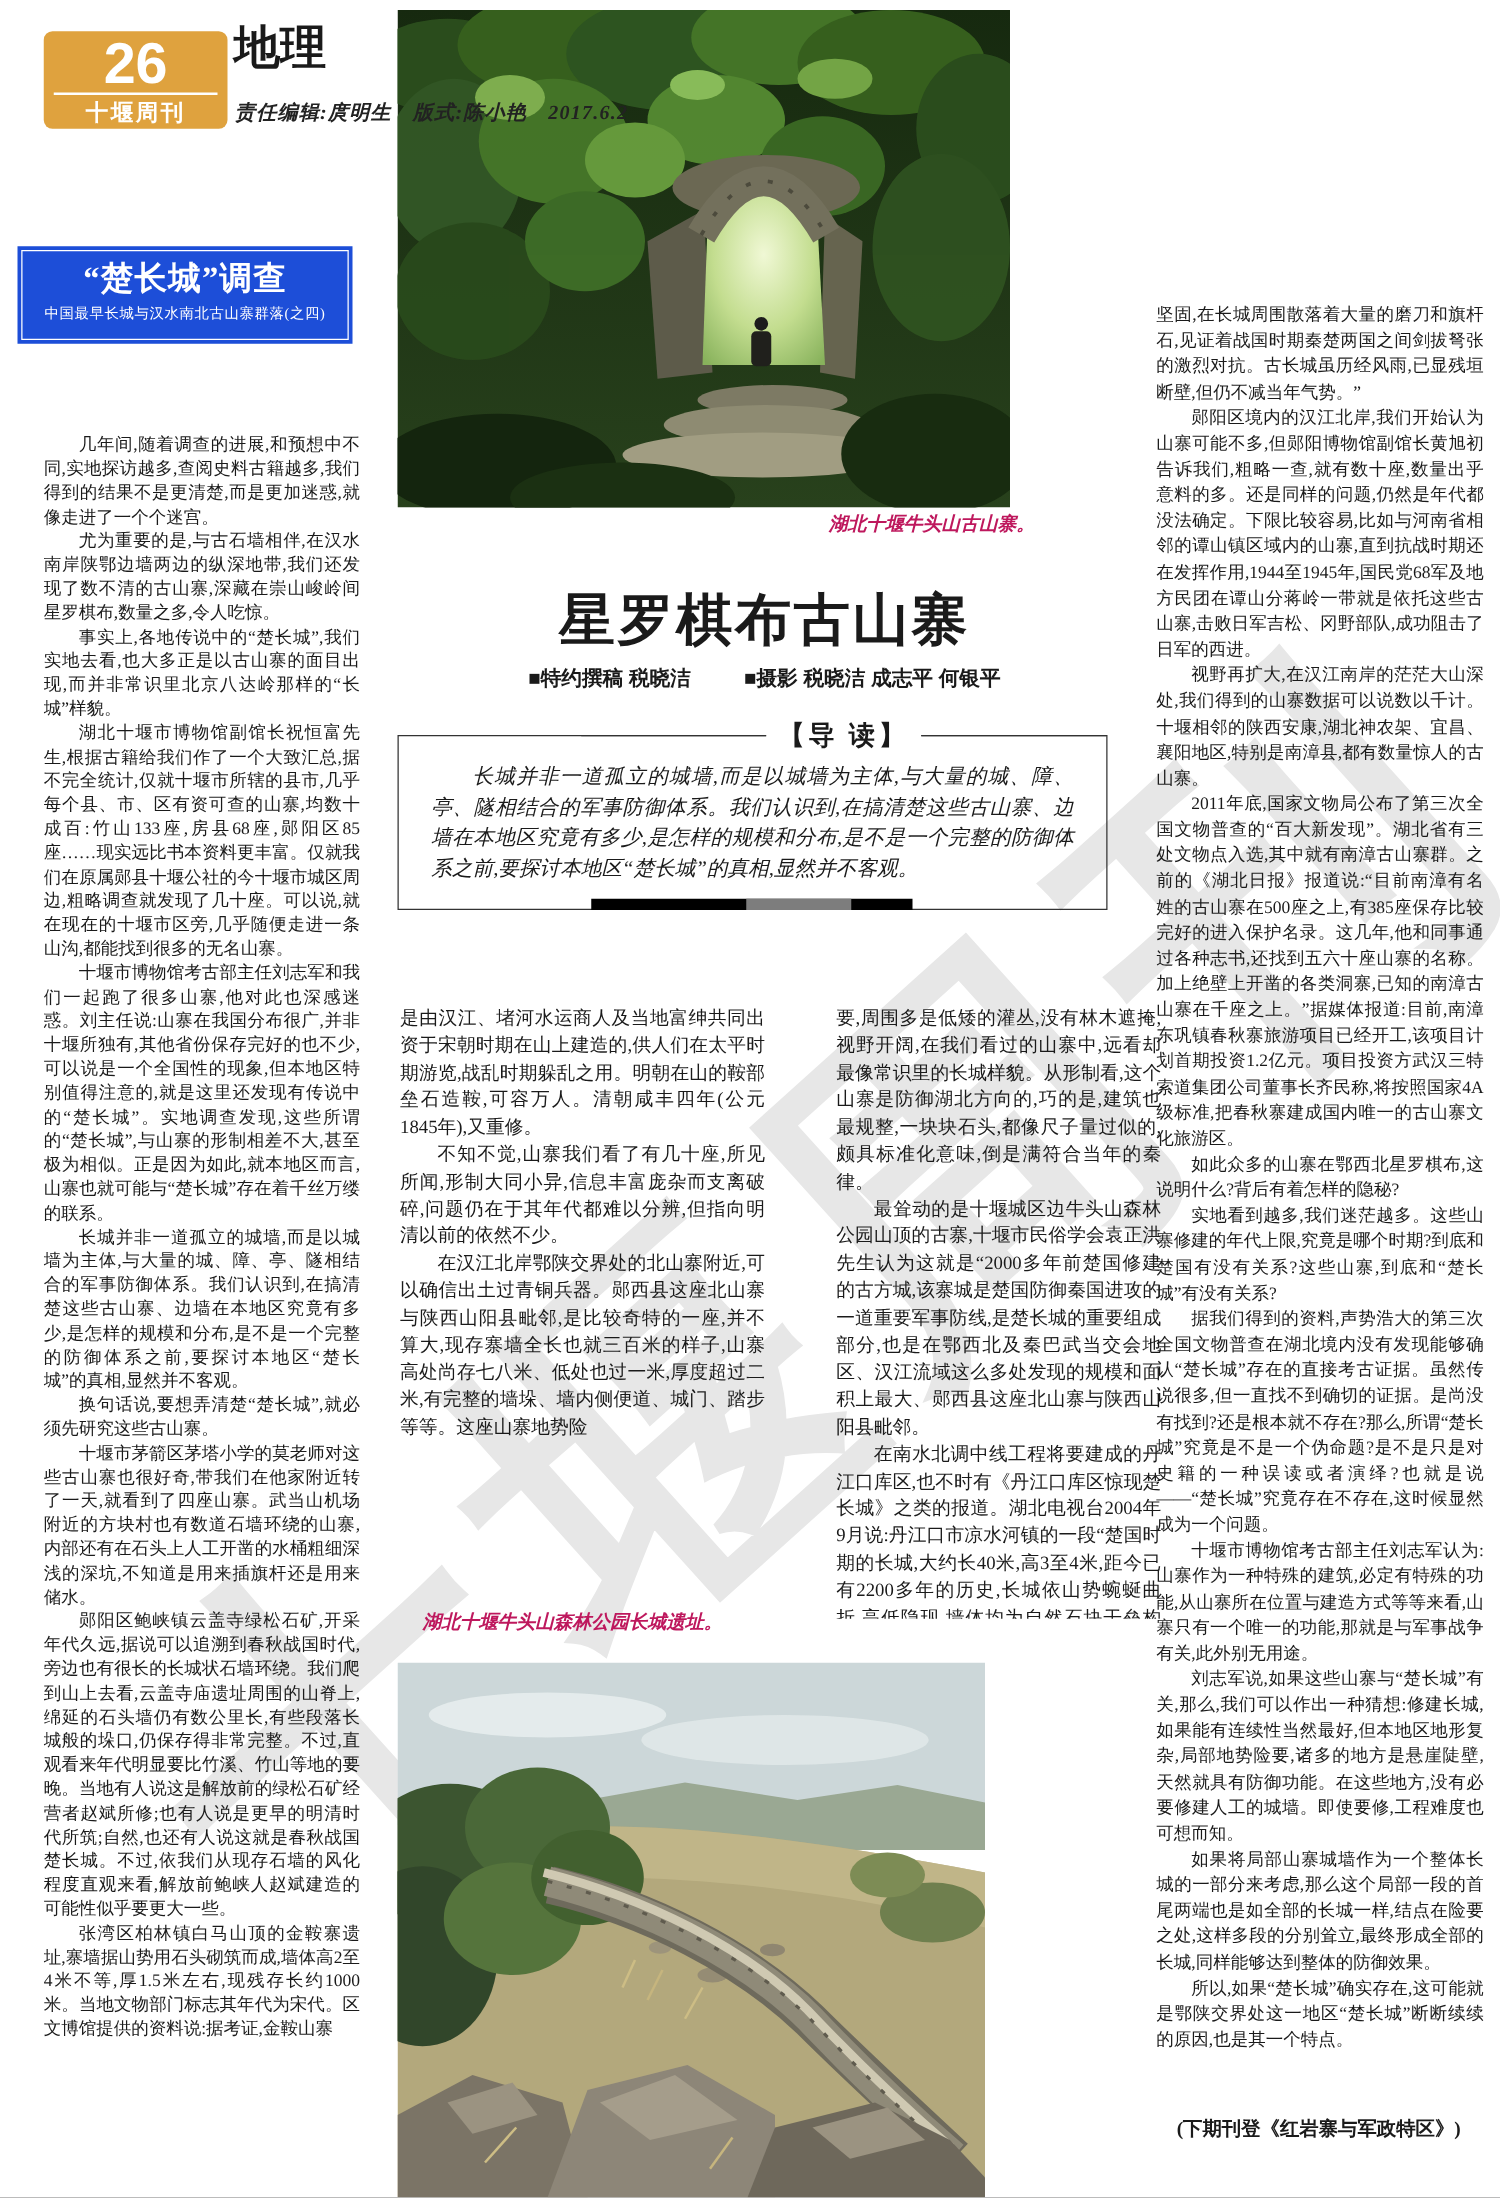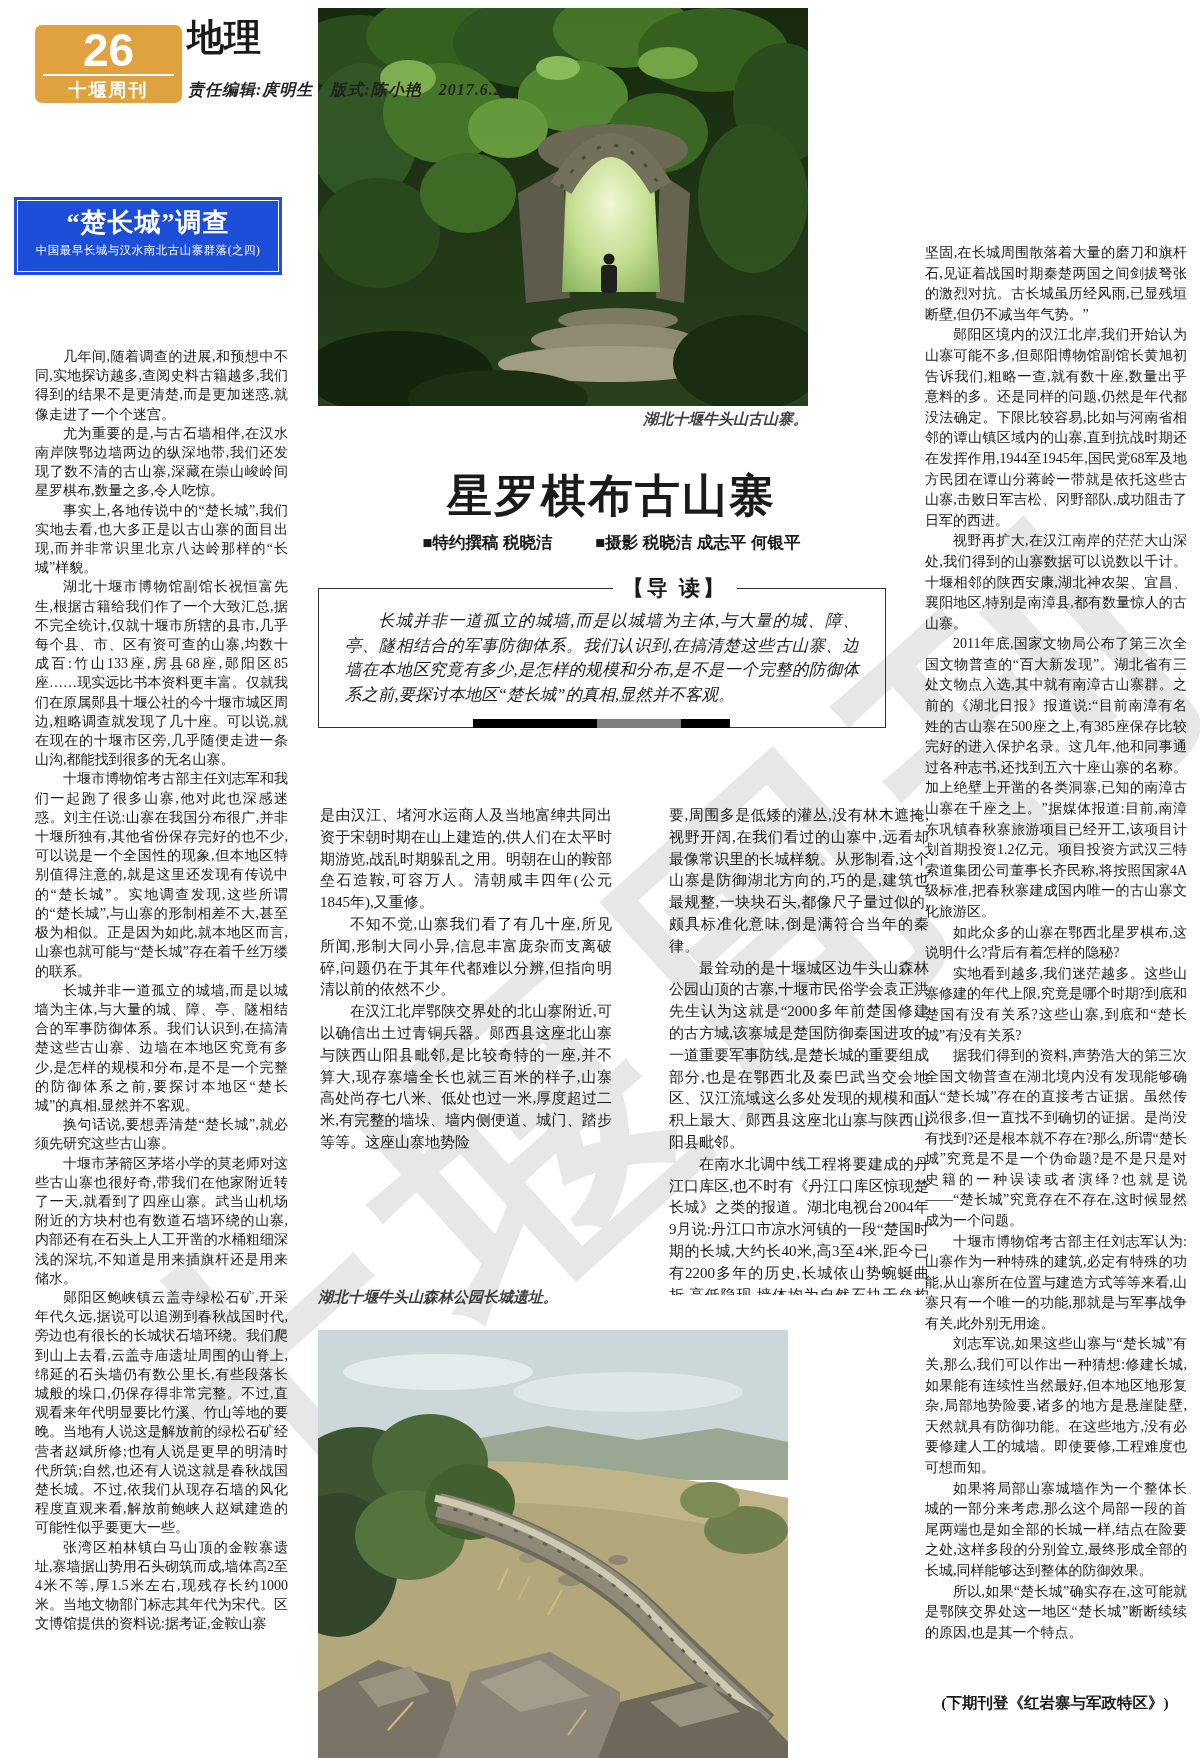--- a/index.html
+++ b/index.html
@@ -32,21 +32,21 @@
   #col1{left:35px;top:347px;width:253px;height:1404px;font-size:14px;line-height:19.2px;}
   #col2{left:320px;top:805px;width:292px;height:468px;font-size:15px;line-height:21.8px;}
   #col3{left:645px;top:805px;width:260px;height:490px;font-size:15px;line-height:21.8px;margin-left:24px;}
   #col4{left:925px;top:243px;width:262px;height:1412px;font-size:14px;line-height:20.6px;}
   .next-issue{position:absolute;left:920px;top:1693px;width:270px;z-index:3;text-align:center;
         font-size:15.5px;font-weight:bold;}
   
   .photo{position:absolute;z-index:2;line-height:0;}
   #photo-top{left:318px;top:8px;width:490px;height:398px;}
   #photo-bottom{left:318px;top:1330px;width:470px;height:428px;}
-  .caption{position:absolute;z-index:3;font-size:15px;font-weight:bold;font-style:italic;color:#404040;}
+  .caption{position:absolute;z-index:3;font-size:15px;font-weight:bold;font-style:italic;color:#be185d;margin-left:20px;}
   #caption-top{left:318px;top:410px;width:490px;text-align:right;}
   #caption-bottom{left:318px;top:1288px;width:480px;text-align:left;}
   
   .headline{position:absolute;left:318px;top:466px;width:587px;z-index:3;text-align:center;
         font-size:45px;font-weight:bold;letter-spacing:2px;}
   .bylines{position:absolute;left:318px;top:532px;width:587px;z-index:3;text-align:center;
         font-family:Liberation Sans, sans-serif;font-weight:bold;font-size:16.5px;}
   .bylines .by2{margin-left:38px;}
   
   .intro-box{position:absolute;left:318px;top:588px;width:566px;height:138px;border:1px solid #333;

